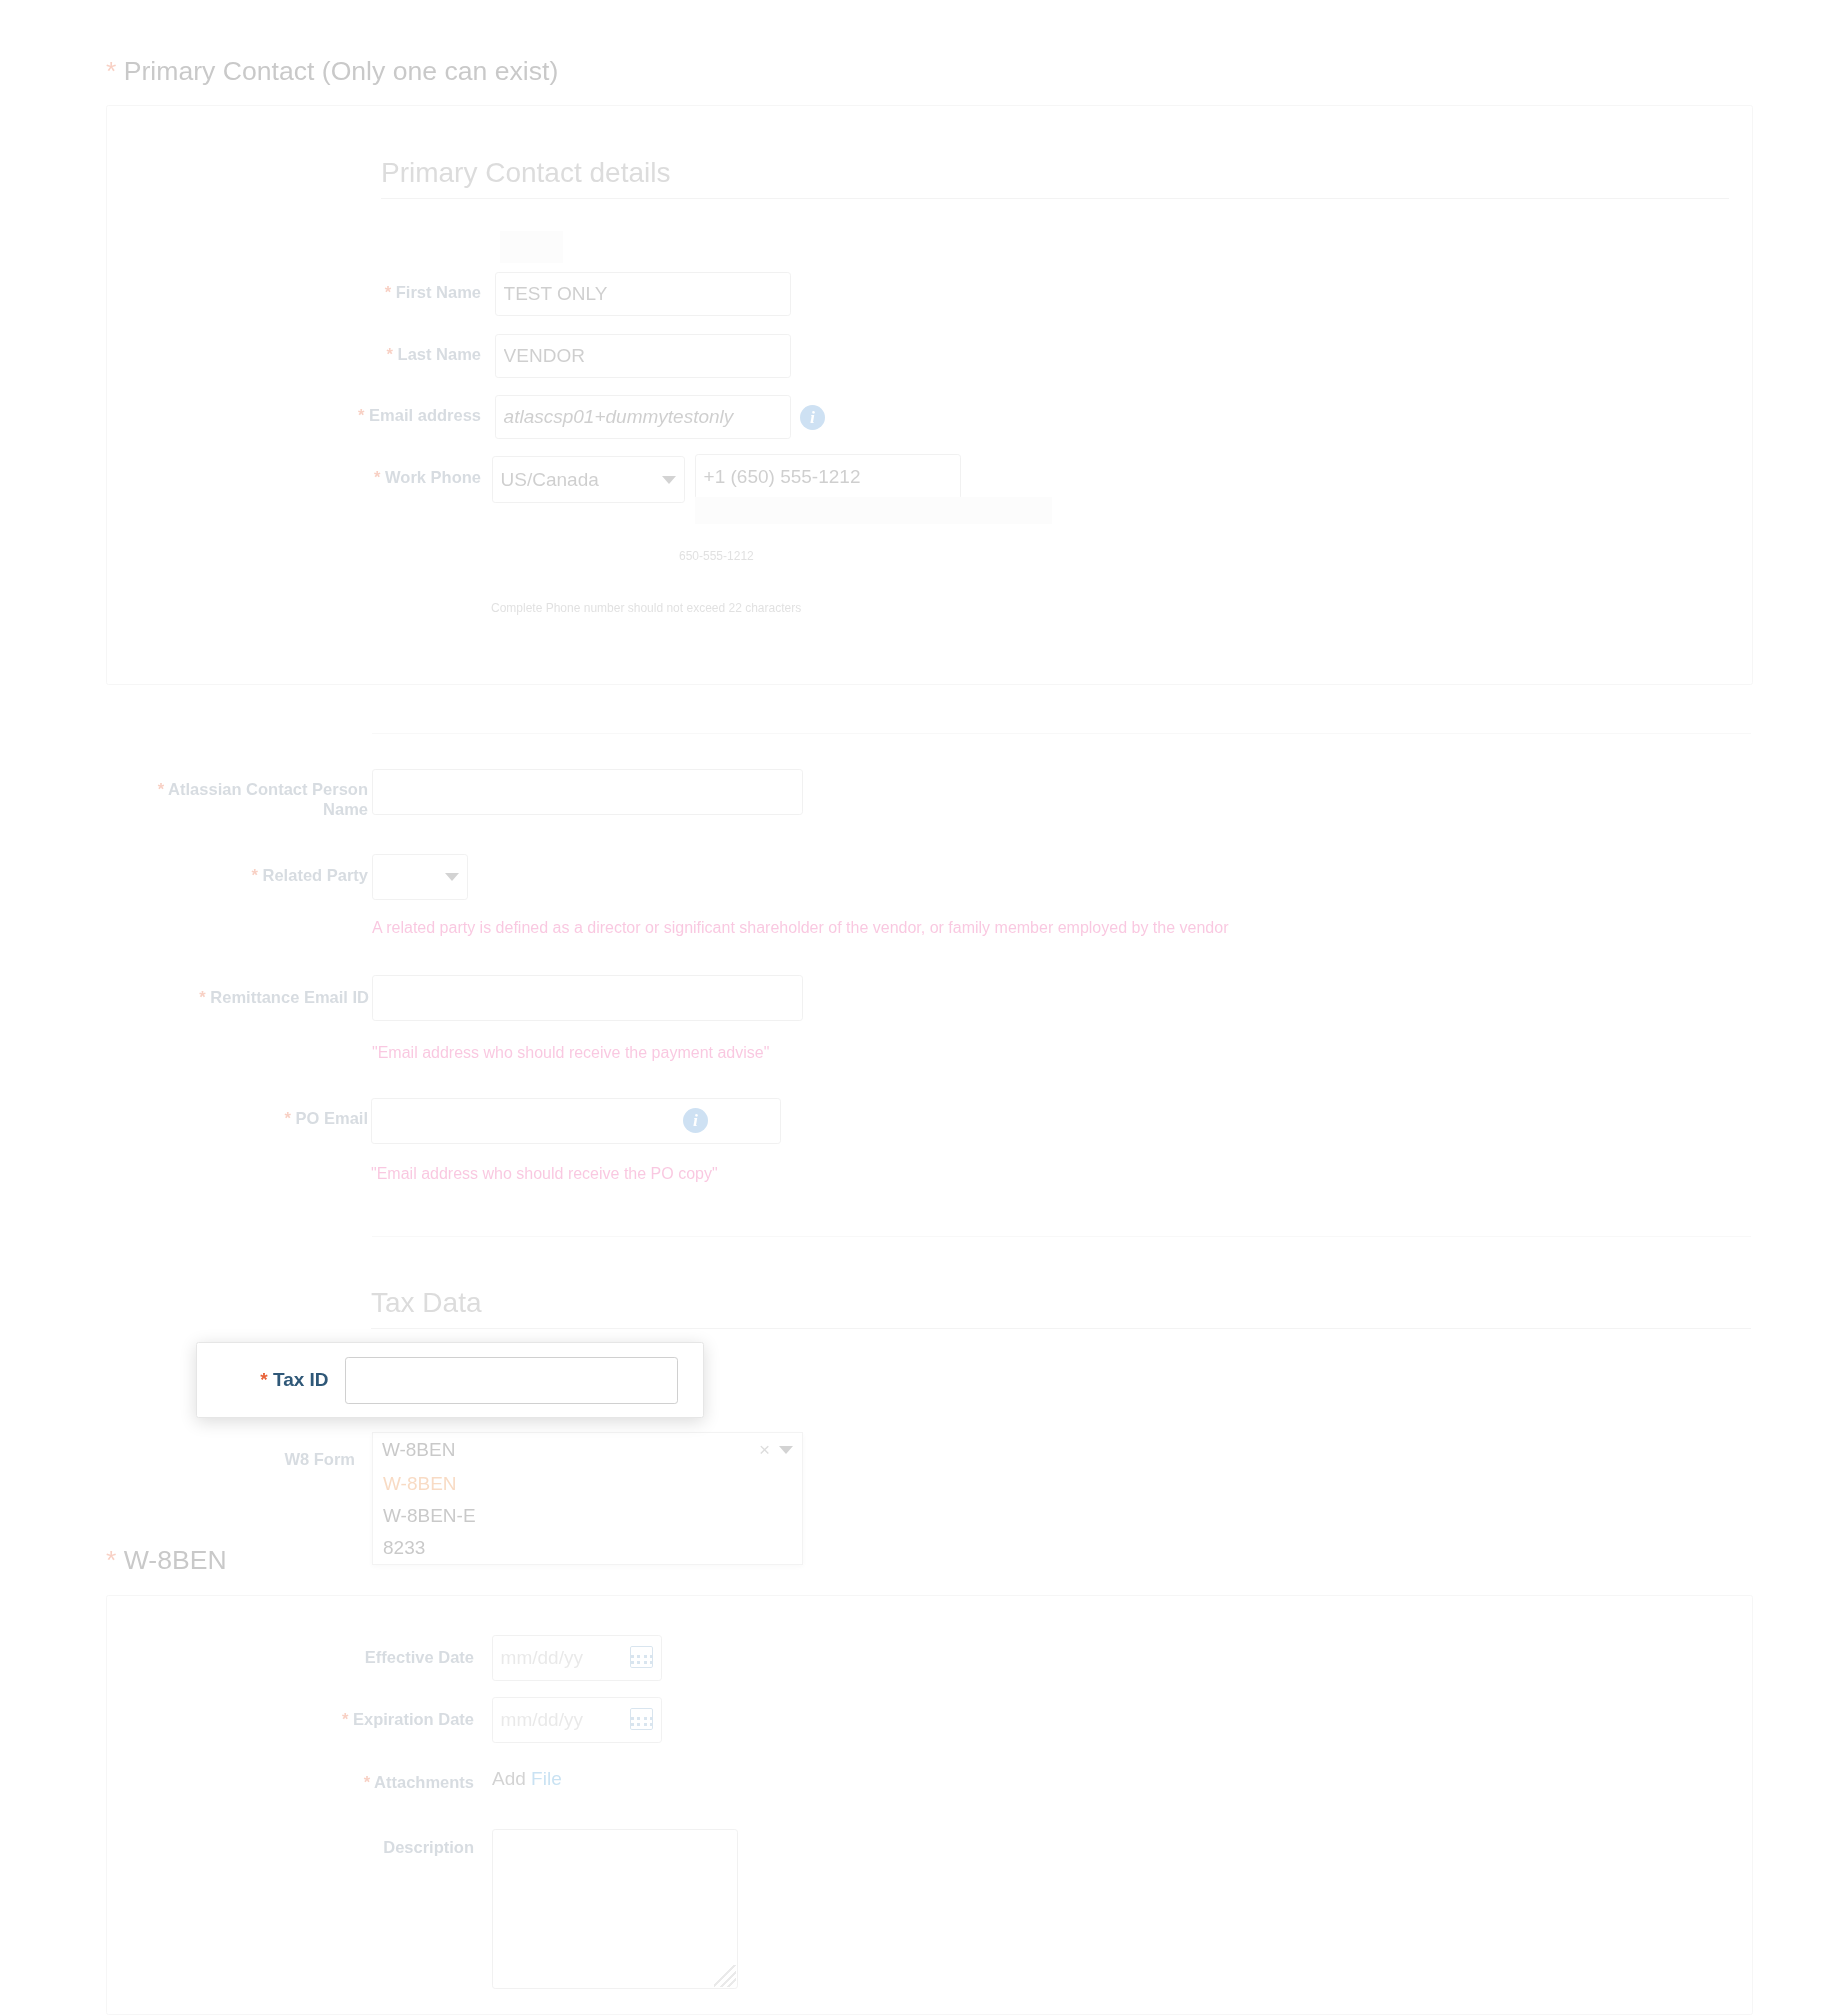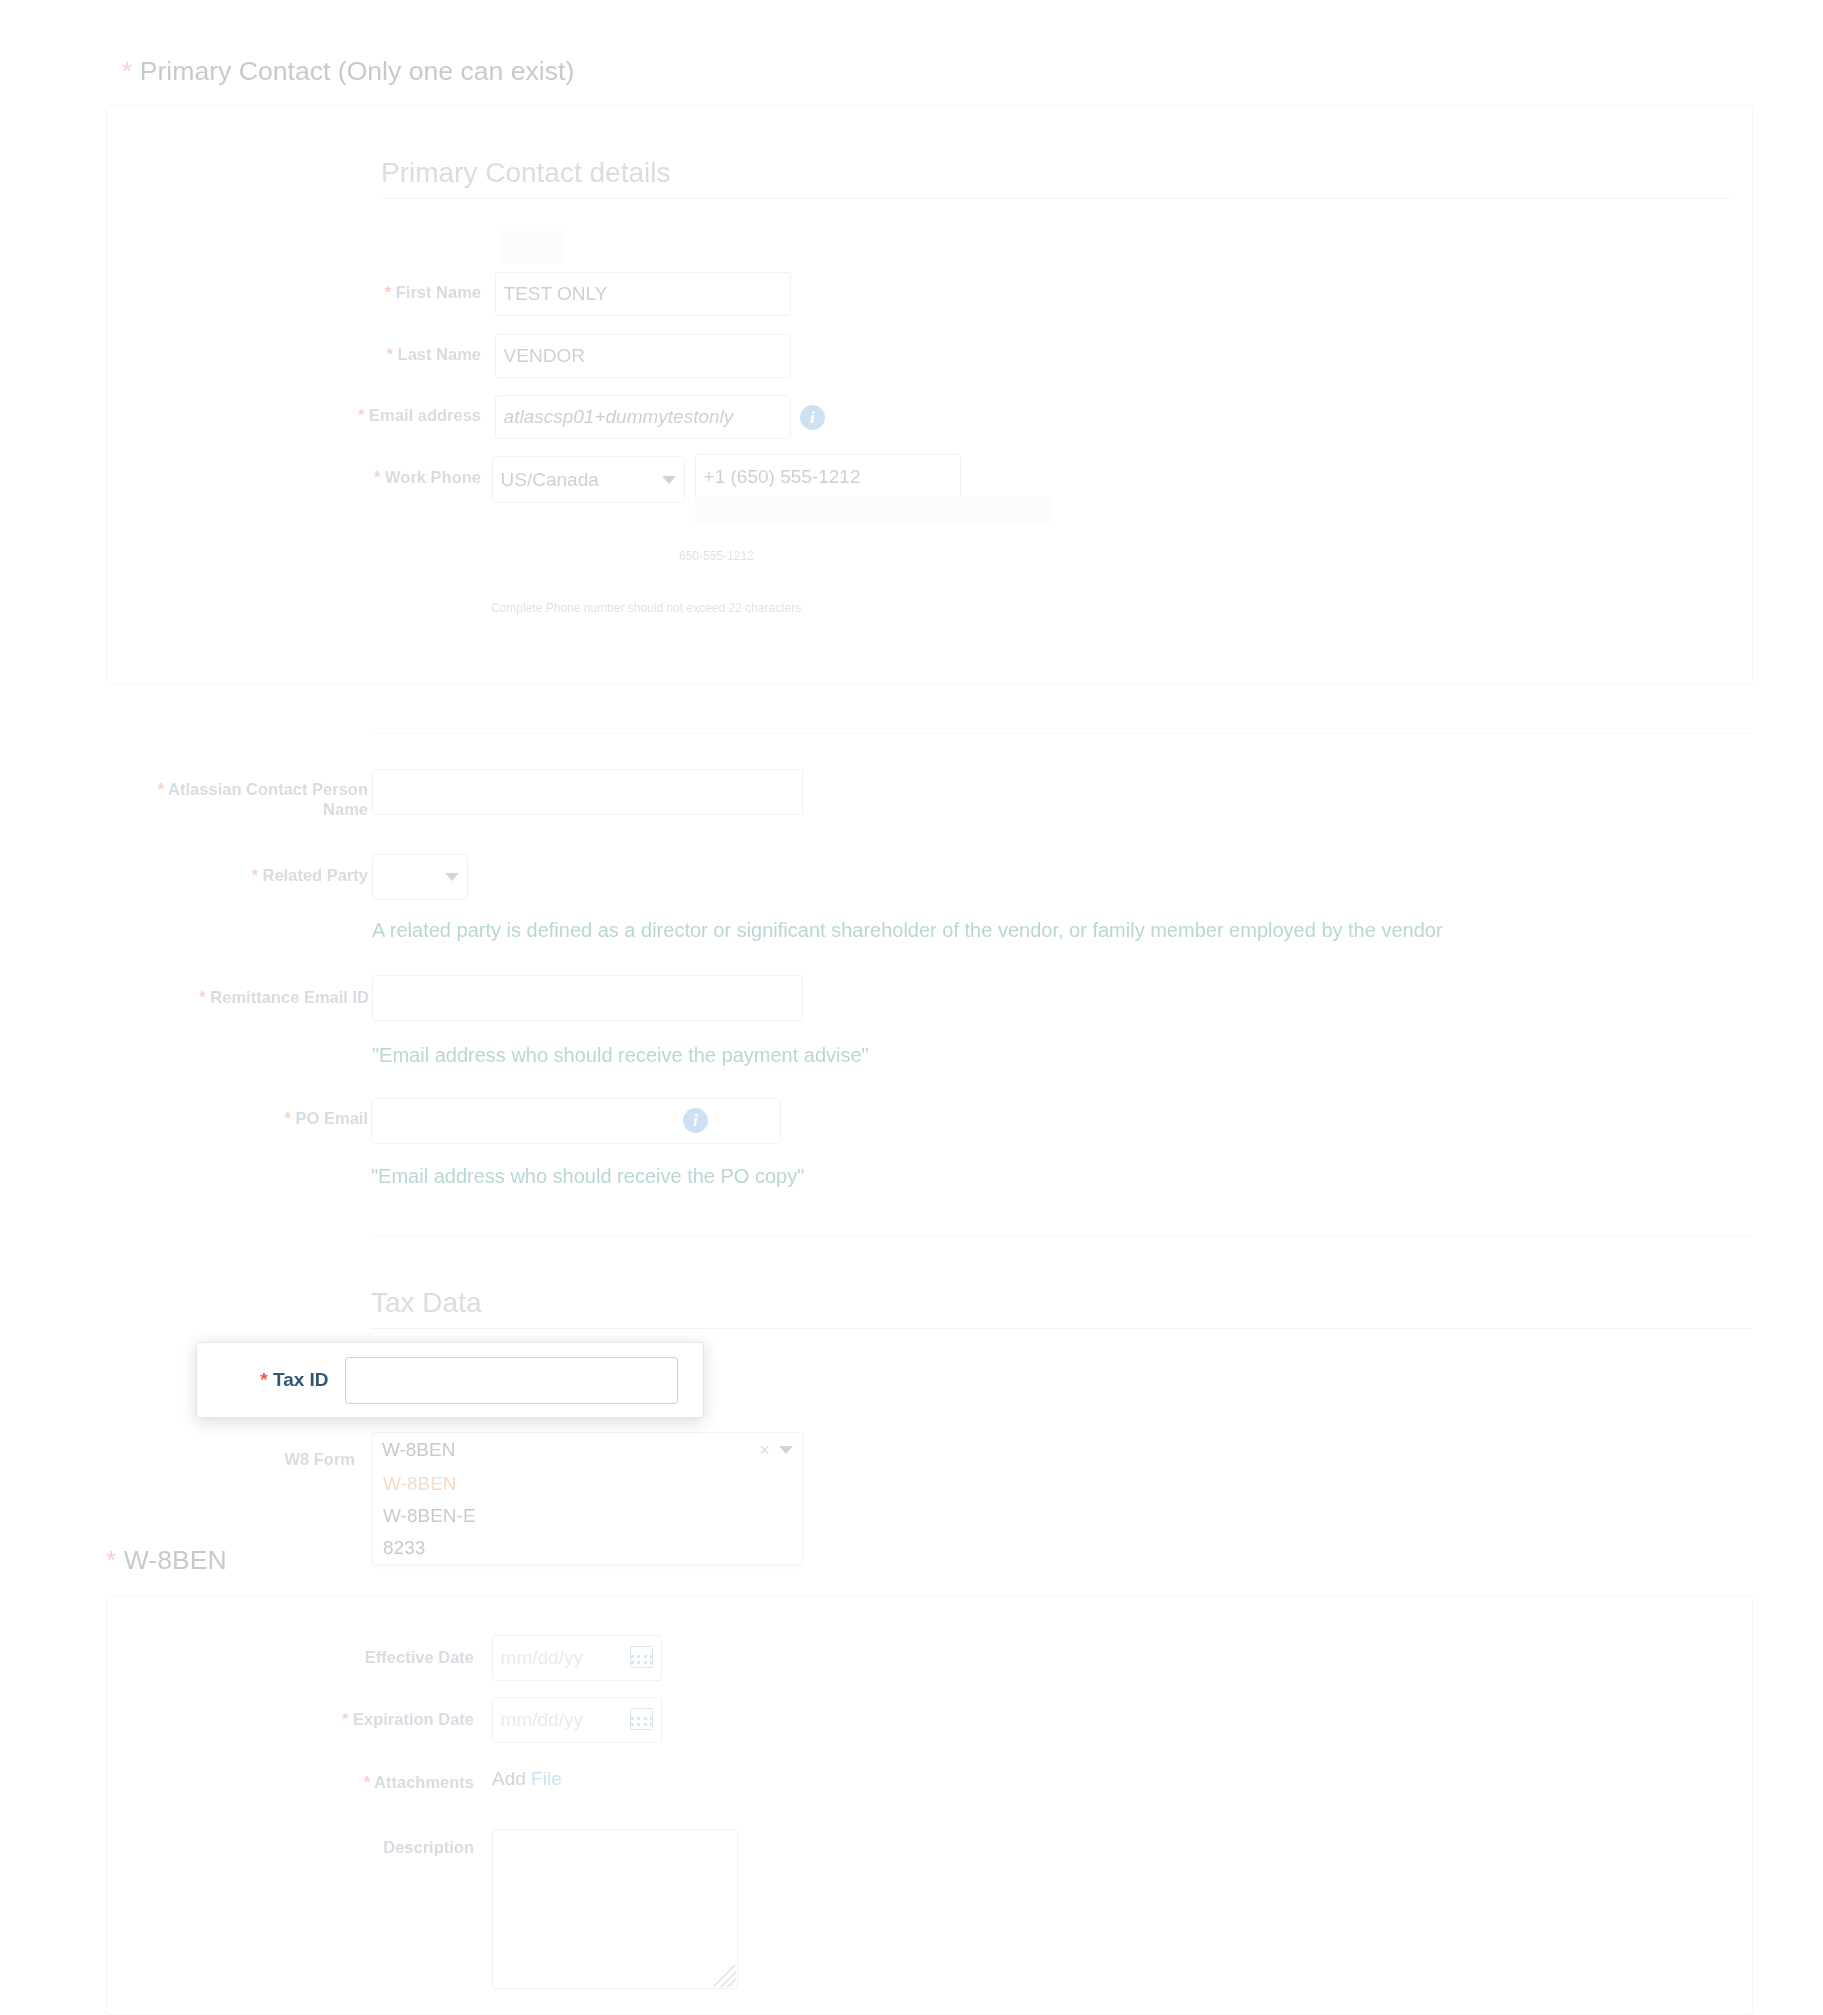--- a/index.html
+++ b/index.html
@@ -87,22 +87,22 @@
     position: absolute;
     right: 8.9px; top: 50%;
     transform: translateY(-50%);
     pointer-events: none;
     width: 0; height: 0;
     border-left: 7px solid transparent;
     border-right: 7px solid transparent;
     border-top: 8.2px solid #6b6b6b;
   }
   .hint {
-    font-size: 20px;
-    color: #0f766e;
+    font-size: 16px;
+    color: #ec4899;
   }
   .hint-dark {
     font-size: 12px;
     color: #9a9a9a;
   }
   .info-icon {
     display: inline-block;
     width: 25px; height: 25px;
     border-radius: 50%;
     background: #5b9bd5;
@@ -198,21 +198,21 @@
     font-size: 19px;
   }
 </style>
 </head>
 <body>
 
 <div class="page">
 
   <div class="wrap faded">
 
-    <div style="position:absolute; left:122px; top:56px;" class="section-title">
+    <div style="position:absolute; left:106px; top:56px;" class="section-title">
       <span class="req-star">*</span>
       <span>Primary Contact (Only one can exist)</span>
     </div>
 
     <div class="panel" style="position:absolute; left:106px; top:105px; width:1645px; height:578px;">
 
       <div class="sub-head" style="position:absolute; left:274px; top:51px; width:1348px;">Primary Contact details</div>
 
       <div class="greybox" style="position:absolute; left:393px; top:125px; width:63px; height:32px;"></div>
 

